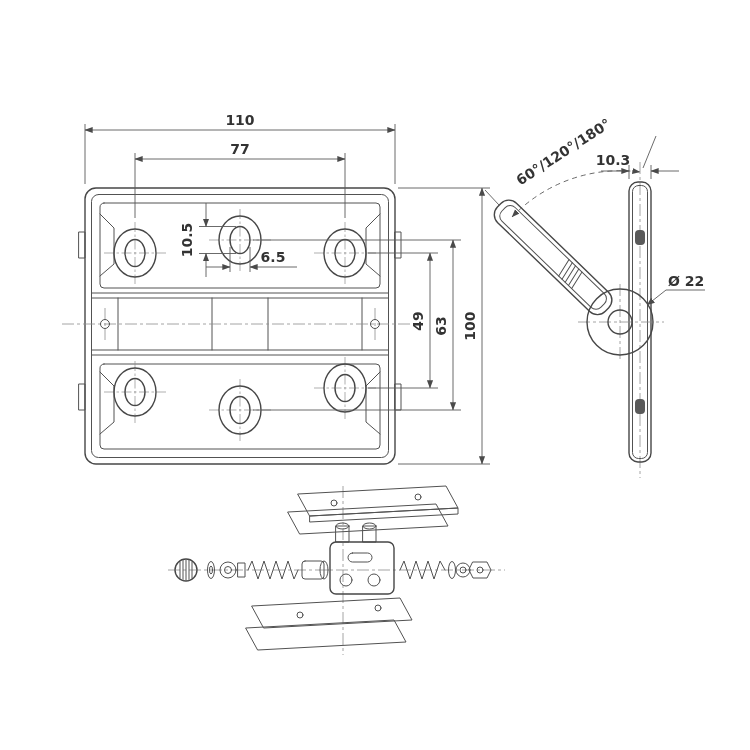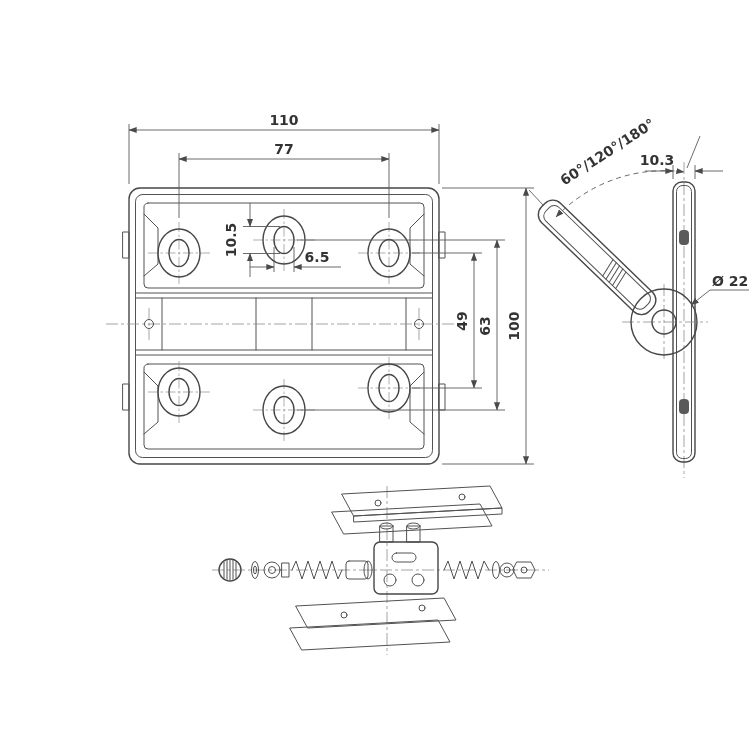--- a/index.html
+++ b/index.html
@@ -1,16 +1,16 @@
 <!DOCTYPE html>
 <html><head>
 <meta charset="utf-8">
 <style>
   html,body{margin:0;padding:0;background:#ffffff;}
-  .canvas{width:700px;height:750px;background:#fff;position:relative;font-family:"DejaVu Sans",sans-serif;margin-left:44px;}
+  .canvas{width:700px;height:750px;background:#fff;position:relative;font-family:"DejaVu Sans",sans-serif;}
   svg{display:block;}
   .ln{fill:none;stroke:#474747;stroke-width:1.4;stroke-linejoin:round;stroke-linecap:round;}
   .ln2{fill:none;stroke:#525252;stroke-width:1;stroke-linejoin:round;stroke-linecap:round;}
   .dim{fill:none;stroke:#5a5a5a;stroke-width:0.9;}
   .dash{stroke-dasharray:5 4;}
   .cl{fill:none;stroke:#8d8d8d;stroke-width:0.7;stroke-dasharray:10 2.5 2.5 2.5;}
   .cdl{fill:none;stroke:#8d8d8d;stroke-width:0.8;stroke-dasharray:12 3 3 3;}
   .dimtxt{font-family:"DejaVu Sans",sans-serif;font-size:14px;font-weight:700;fill:#333333;}
 </style>
 </head>

